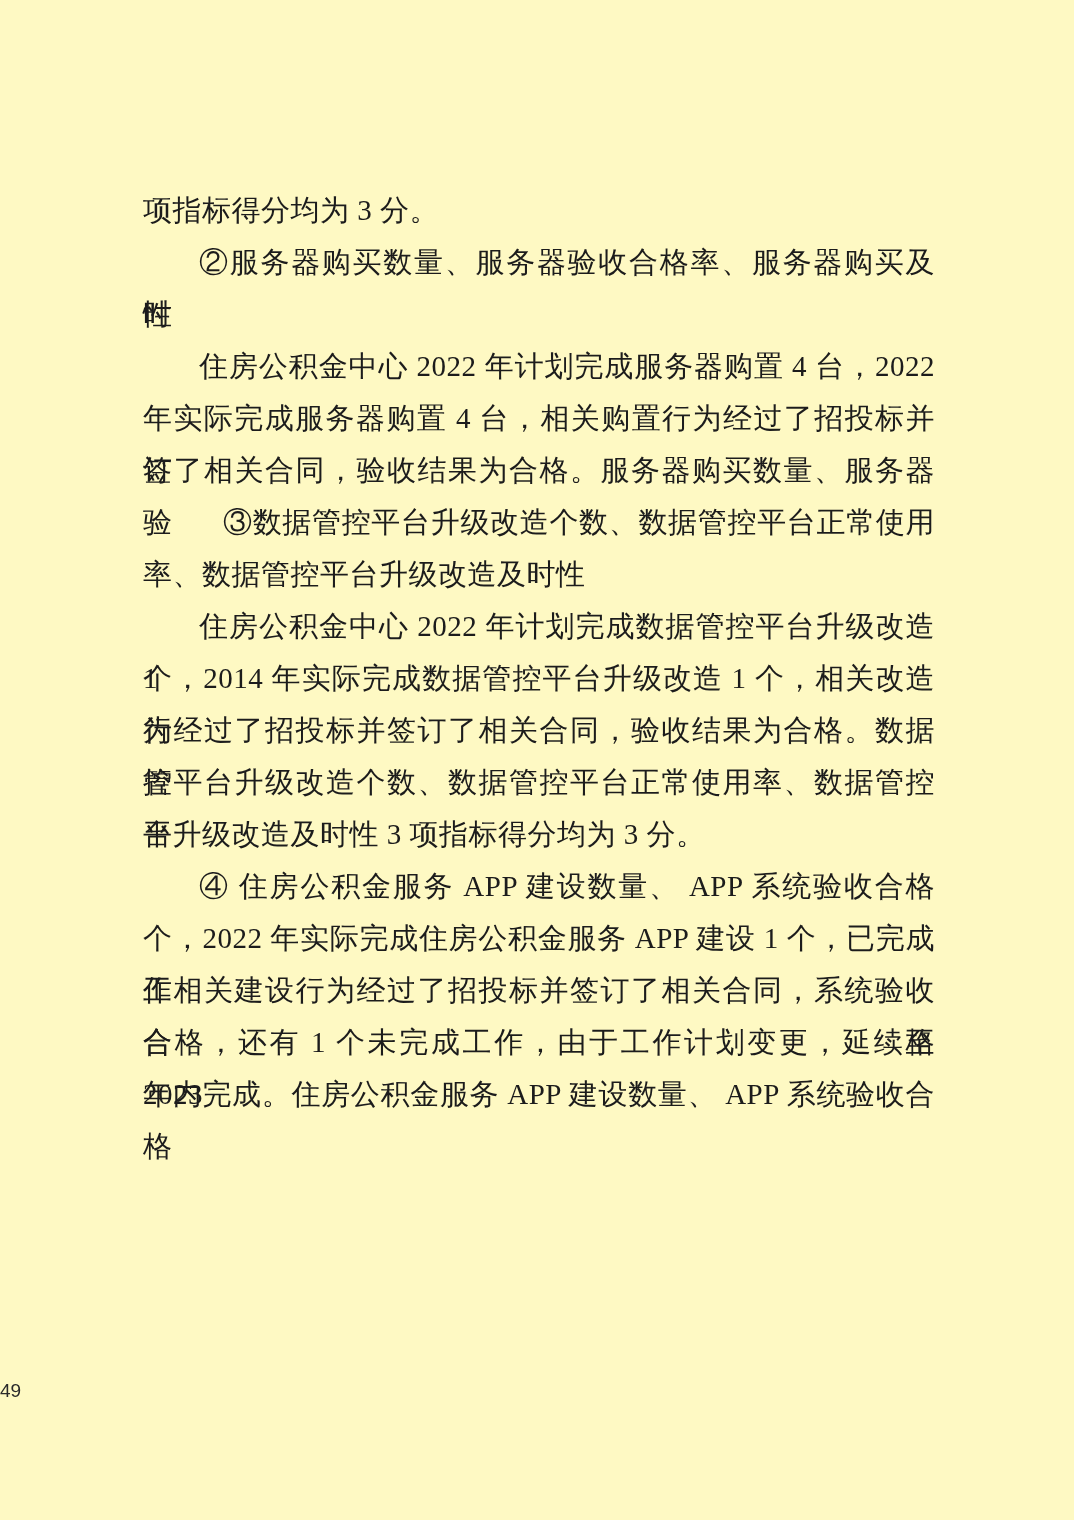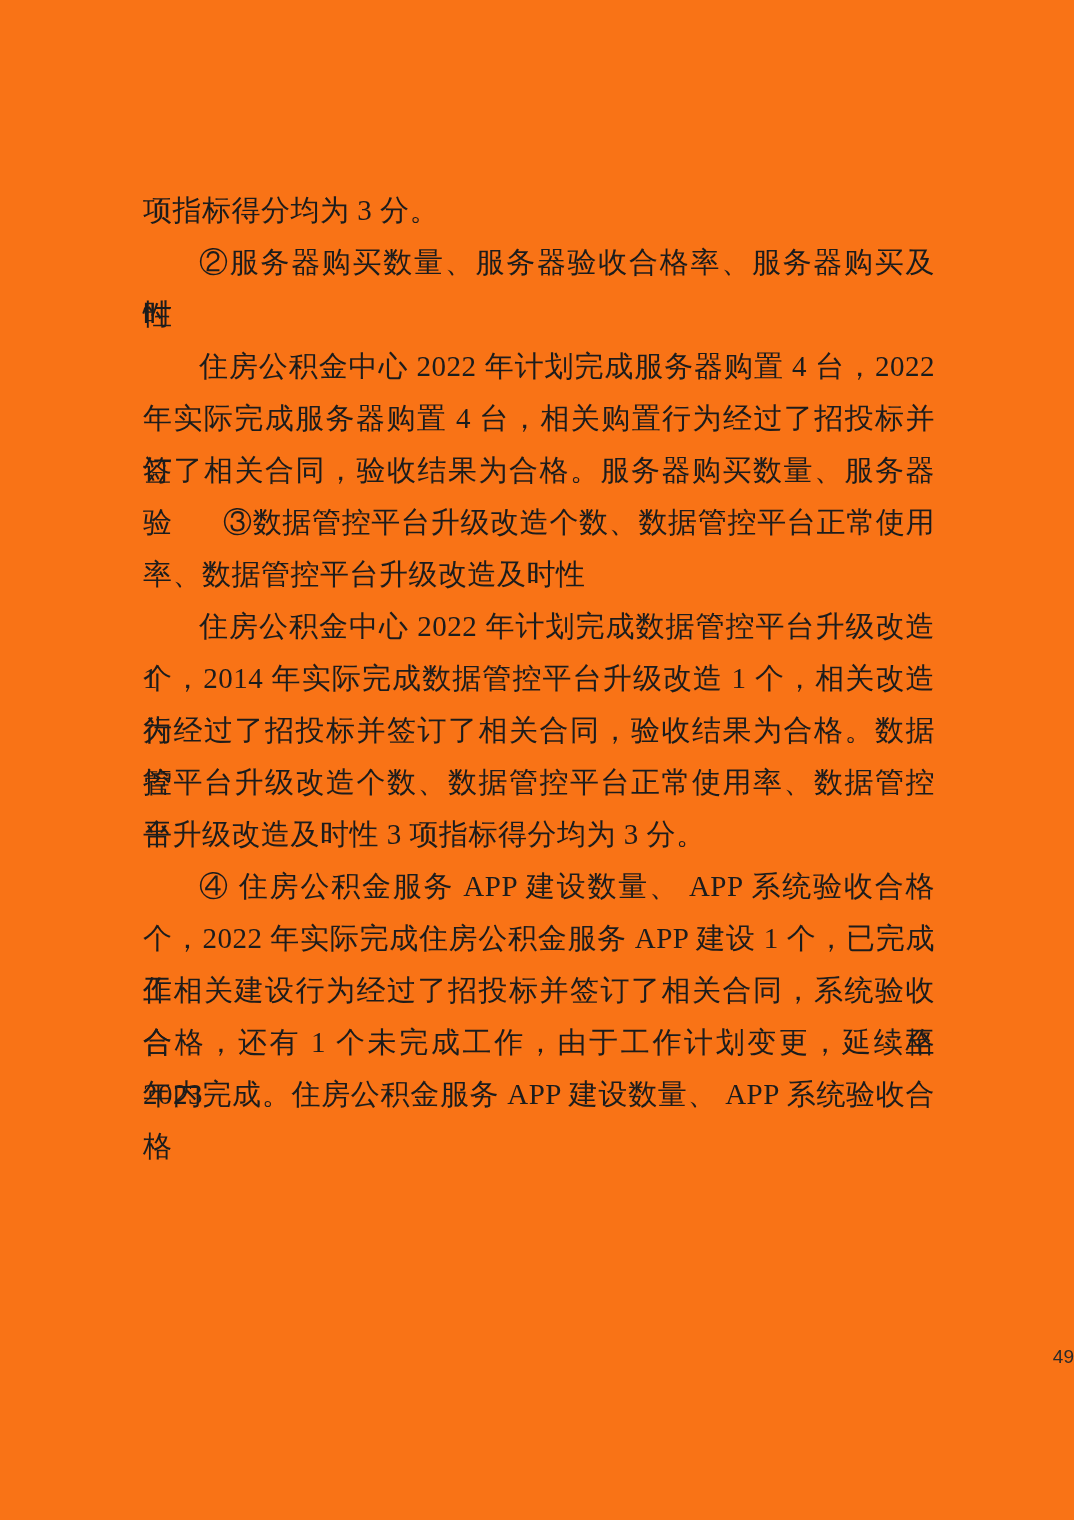--- a/index.html
+++ b/index.html
@@ -2,21 +2,21 @@
 <html><head>
 <meta charset="utf-8">
 <style>
   * { margin: 0; padding: 0; box-sizing: border-box; }
   html, body { background: #e8e8e8; }
   .page {
     position: relative;
     width: 1074px;
     height: 1520px;
     margin: 0 auto;
-    background: #f97316;
+    background: #fef9c3;
     font-family: "Liberation Serif", "DejaVu Serif", serif;
     color: #1c1c1c;
     overflow: hidden;
   }
   .text-block {
     position: absolute;
     left: 143px;
     top: 184px;
     width: 792px;
   }
@@ -31,23 +31,23 @@
   .line.full {
     white-space: normal;
     text-align: justify;
     text-align-last: justify;
   }
   .line.indent { text-indent: 56px; }
   .line.indent-wide { text-indent: 80px; }
   .footer {
     position: absolute;
     left: 0;
-    top: 1346px;
+    top: 1380px;
     width: 100%;
-    text-align: right;
+    text-align: left;
   }
   .page-number {
     font-family: "Liberation Sans", "DejaVu Sans", sans-serif;
     font-size: 19px;
     color: #2a2a2a;
   }
 </style>
 </head>
 <body>
 

